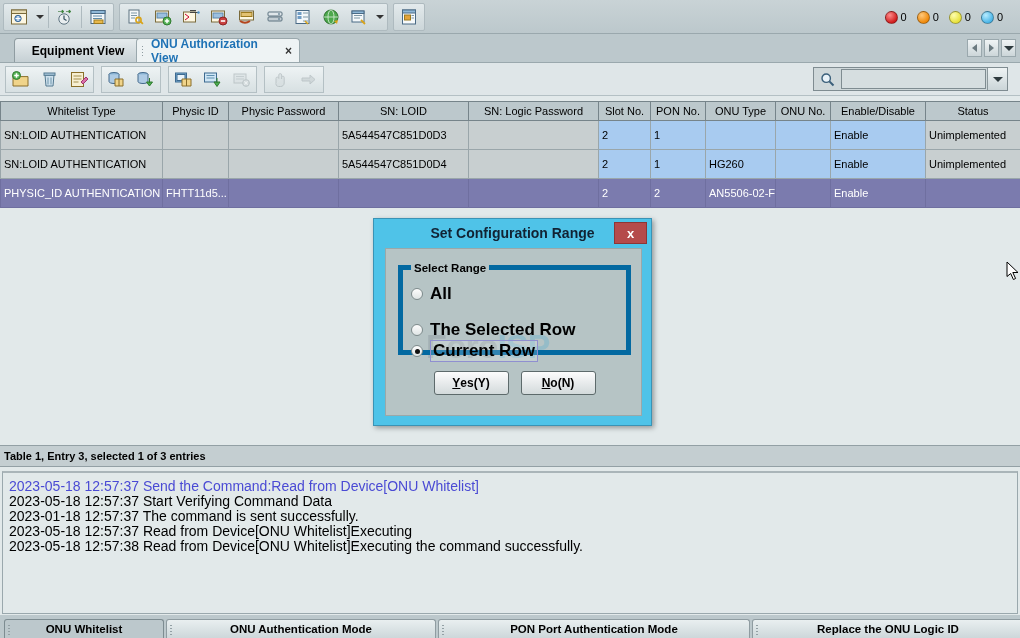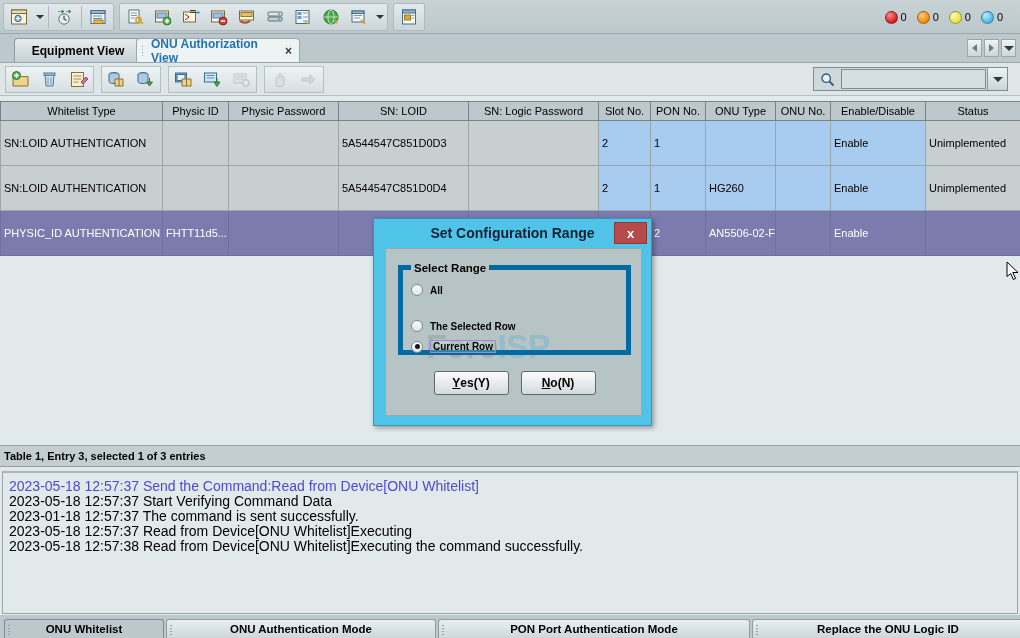--- a/index.html
+++ b/index.html
@@ -91,21 +91,21 @@
                    background: linear-gradient(#eef3f4,#cbd5d8); display:flex;align-items:center;justify-content:center; }
 
   
   .tablewrap { position: absolute; left: 0; top: 38px; width: 1020px; height: 82px; }
   table.grid { border-collapse: collapse; width: 1020px; table-layout: fixed; }
   table.grid th {
     height: 19px; background: #bcc8cc; border: 1px solid #76848a;
     font-weight: normal; font-size: 11px; text-align: center; padding: 0 2px;
   }
   table.grid td {
-    height: 20px; border: 1px solid #9aa6aa; font-size: 11px; padding: 16px 3px;
+    height: 20px; border: 1px solid #9aa6aa; font-size: 11px; padding: 8px 3px;
     white-space: nowrap; overflow: hidden;
   }
   tr.row td.c-gray { background: #c8cfd0; }
   tr.row td.c-blue { background: #a8cbf0; }
   tr.sel td { background: #7b7bae; color: #fff; border-color: #6f6fa0; }
 
   .statusline {
     position: absolute; left: 0; top: 382px; width: 1020px; height: 22px;
     background: #c4ced1; border-top: 1px solid #93a0a5; border-bottom: 1px solid #93a0a5;
     display: flex; align-items: center; padding-left: 4px;
@@ -148,21 +148,21 @@
               background: #b6c4c5; border: 1px solid #9aa8a9; }
   .group { position: absolute; left: 12px; top: 16px; width: 233px; height: 90px;
            border: 5px solid #0369a1; }
   .group-label { position: absolute; left: 8px; top: -8px; background: #b6c4c5;
                  padding: 0 3px; font-weight: bold; font-size: 11.5px; }
   .radio-row { position: absolute; left: 8px; display: flex; align-items: center; gap: 7px; }
   .radio { width: 12px; height: 12px; border-radius: 50%;
            background: linear-gradient(#fdfdfd,#dfe5e5); border: 1px solid #7e8b8c;
            display: flex; align-items: center; justify-content: center; }
   .radio .dot { width: 5px; height: 5px; border-radius: 50%; background: #111; }
-  .radio-label { font-weight: bold; font-size: 10px; }
+  .radio-label { font-weight: bold; font-size: 17px; }
   .radio-label.focused { border: 1px solid #8f8fd0; padding: 0 2px; background: rgba(255,255,255,.18); }
   .dlg-buttons { position: absolute; left: 0; top: 122px; width: 257px;
                  display: flex; justify-content: center; gap: 12px; }
   .dbtn { width: 75px; height: 24px; display: flex; align-items: center; justify-content: center;
           background: linear-gradient(#fcfcfc,#d3dadb); border: 1px solid #5d6a6b;
           border-radius: 3px; font-weight: bold; font-size: 12px; }
   .dbtn u { text-decoration: underline; }
   .watermark { position: absolute; left: 40px; top: 78px; font-size: 34px; font-weight: bold;
                color: rgba(120,130,140,.30); letter-spacing: -1px; pointer-events: none; }
   .watermark .isp { color: rgba(90,175,205,.35); }

